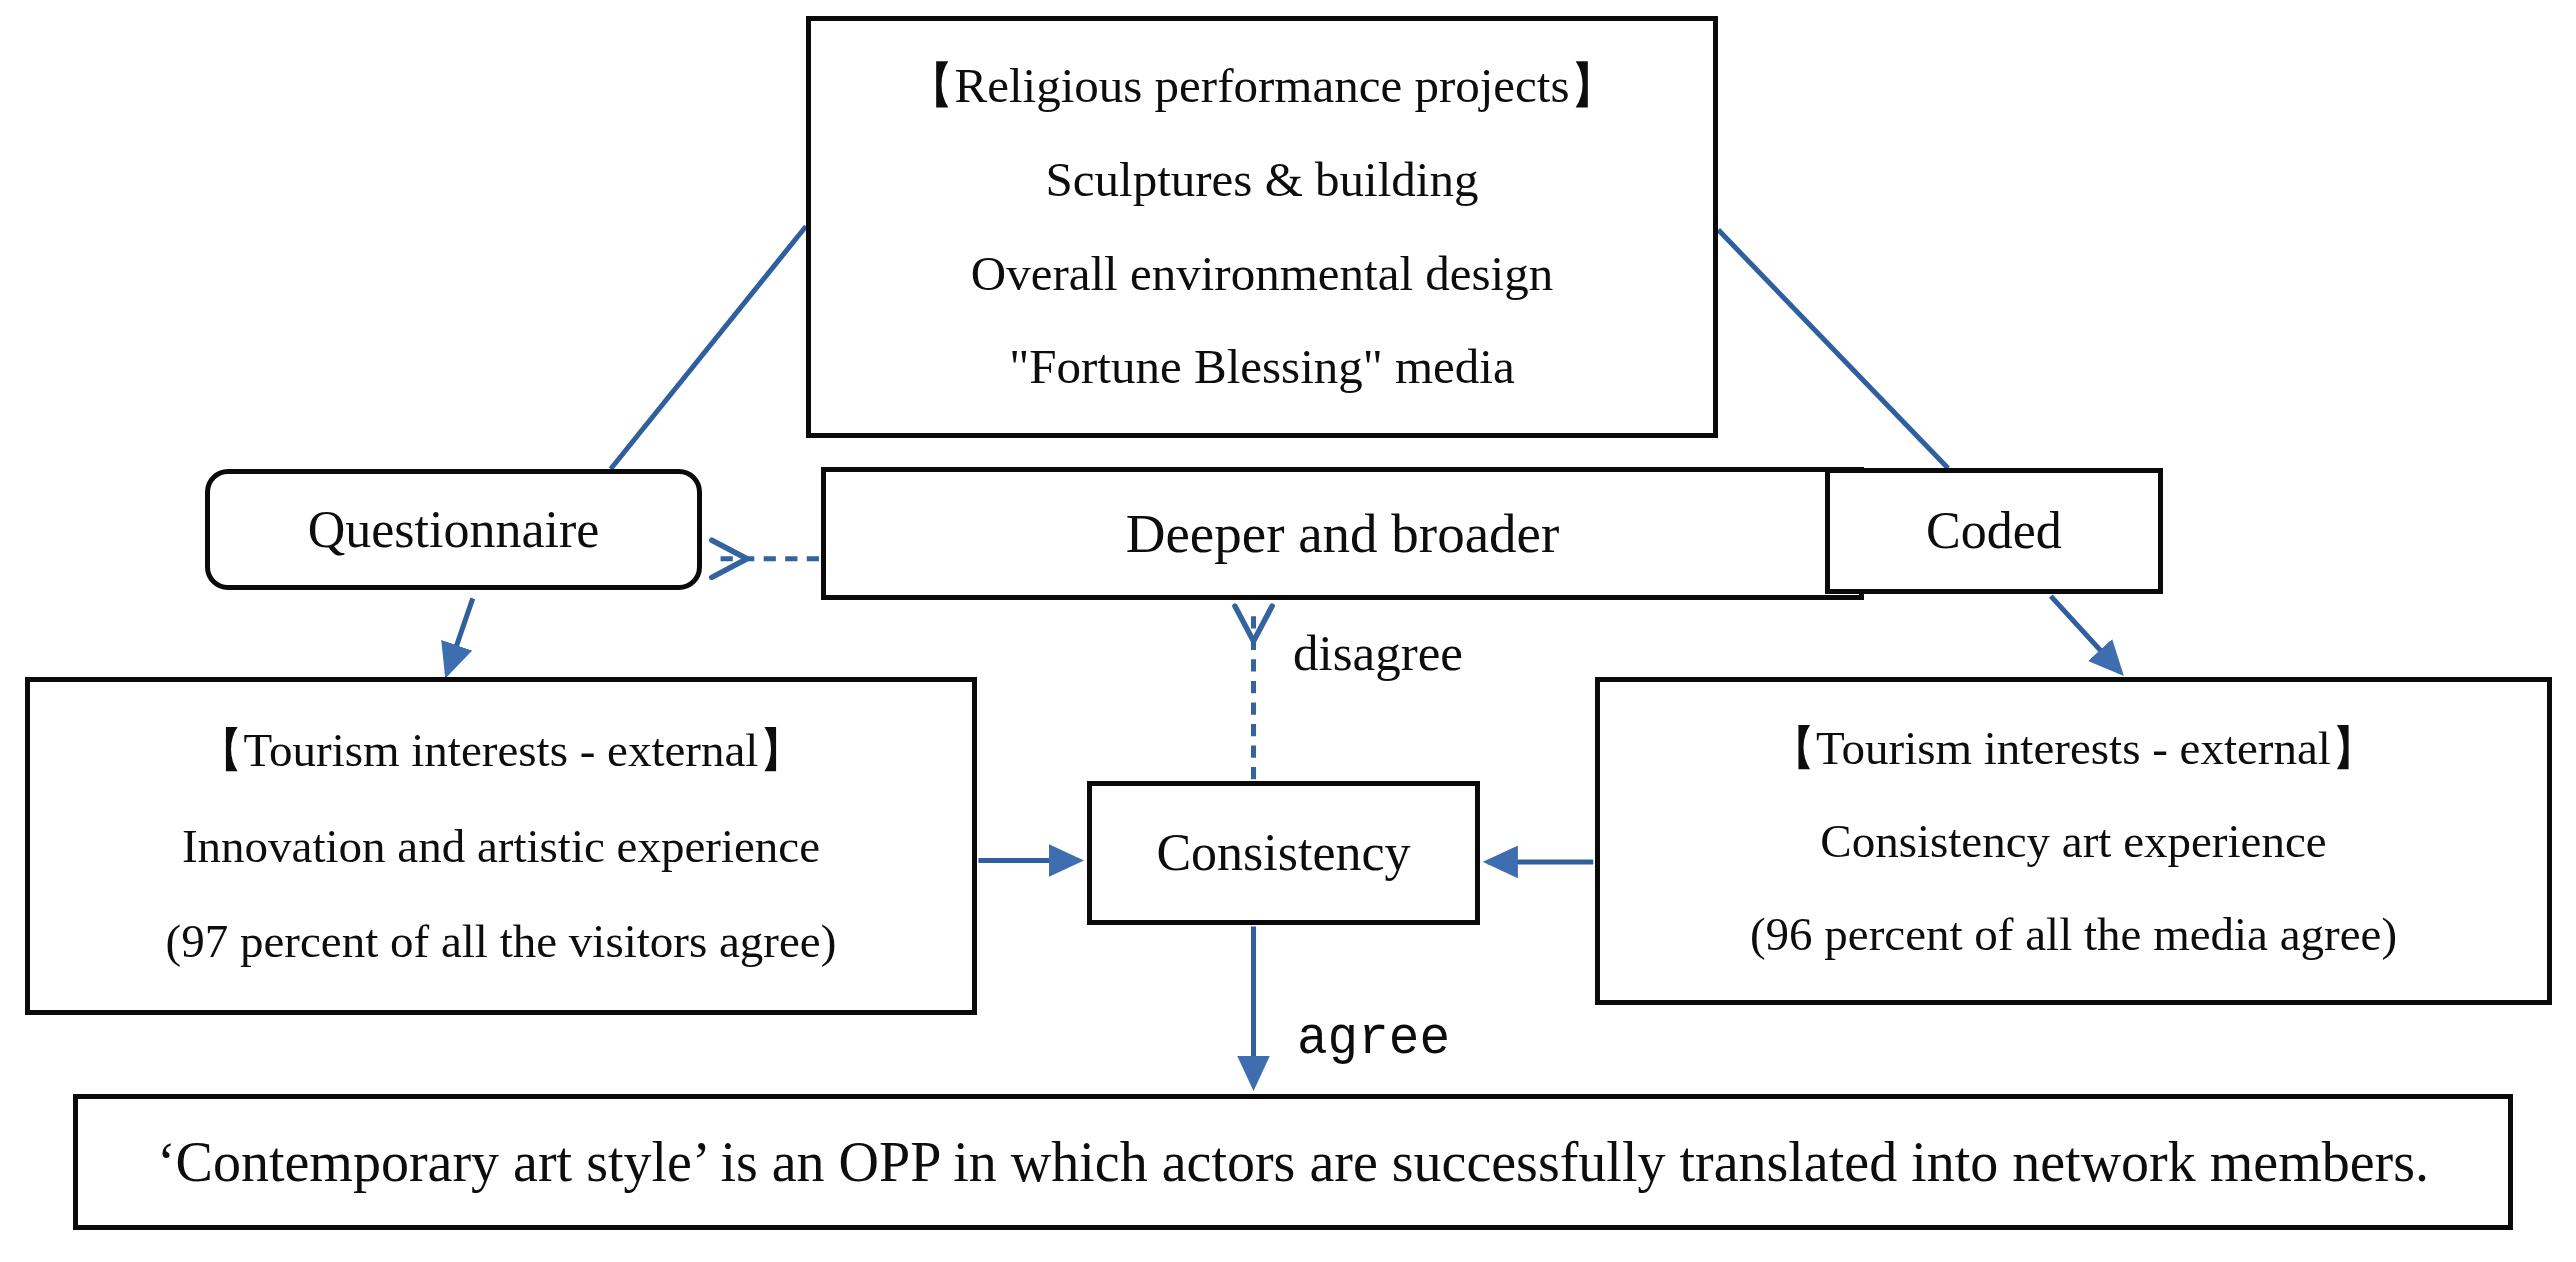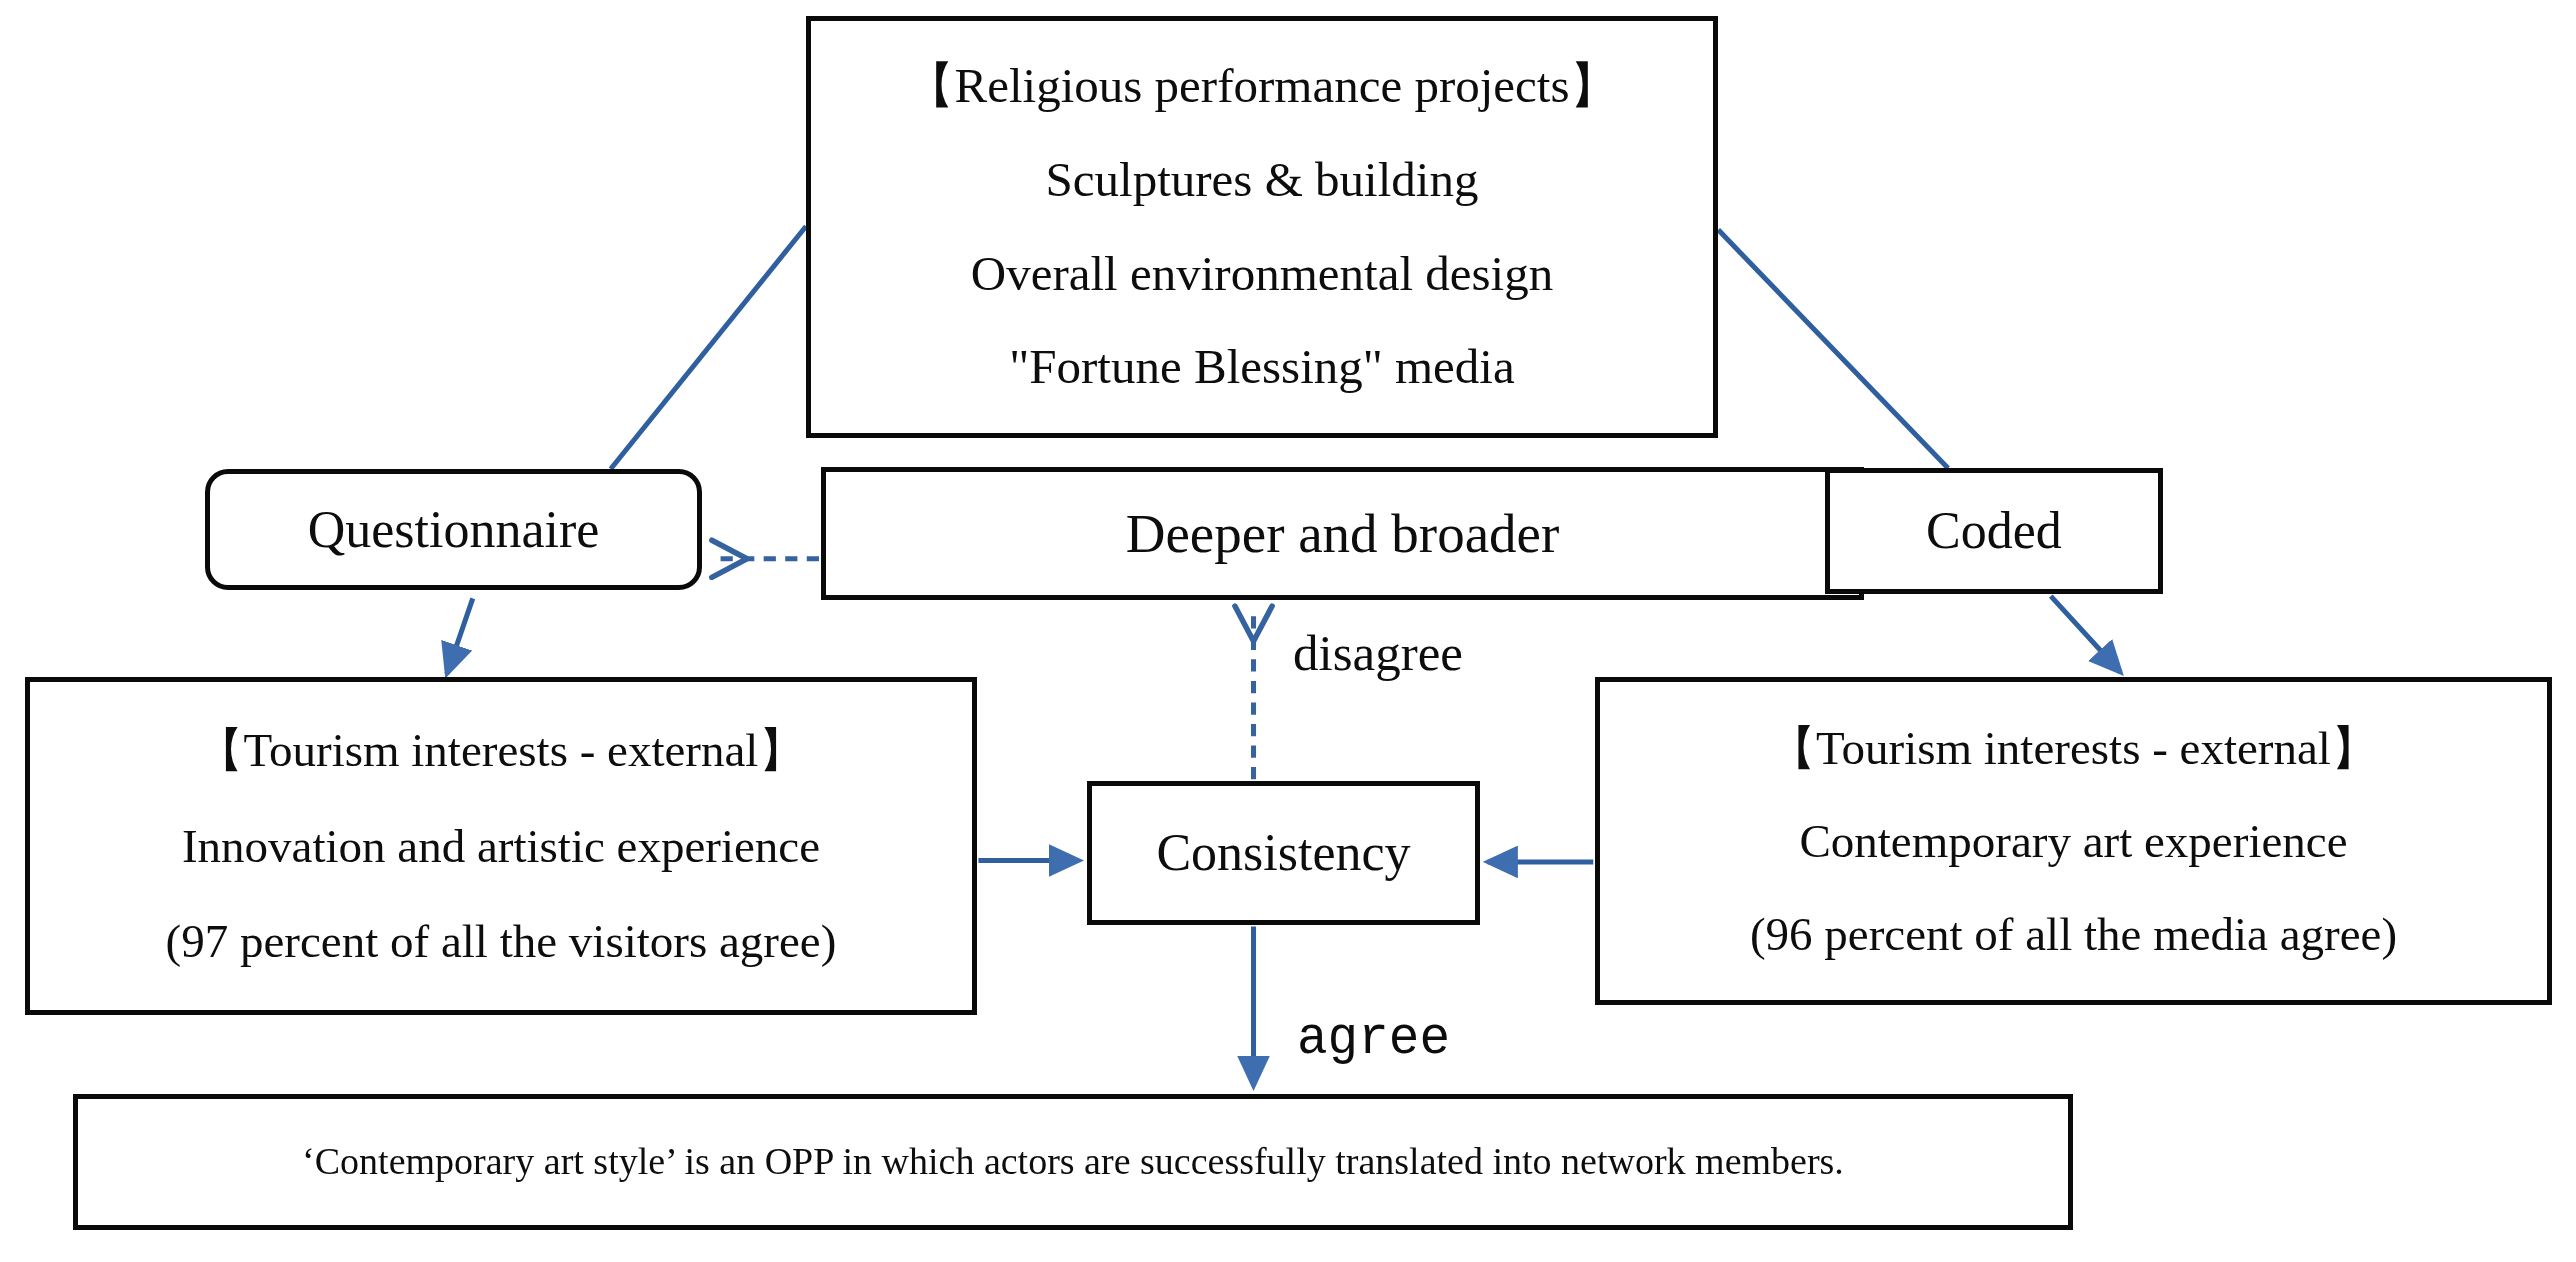--- a/index.html
+++ b/index.html
@@ -33,21 +33,21 @@
   .box .line{white-space:nowrap;}
   .bracket{font-family:"DejaVu Sans","Liberation Serif",serif;}
 
   #top-box        {left:806px; top:16px;   width:912px; height:422px; font-size:49px;}
   #questionnaire-box{left:205px; top:469px; width:497px;  height:121px; font-size:52px;border-radius:23px;}
   #deeper-box     {left:821px; top:467px;  width:1043px; height:133px; font-size:55px;}
   #coded-box      {left:1825px; top:468px;  width:338px;  height:126px; font-size:52px;}
   #tourism-left-box {left:25px;  top:677px; width:952px; height:338px; font-size:47px;}
   #tourism-right-box{left:1595px;top:677px; width:957px; height:328px; font-size:47px;}
   #consistency-box{left:1087px; top:781px; width:393px;  height:144px; font-size:52px;}
-  #conclusion-box {left:73px;  top:1094px; width:2000px; height:136px; font-size:38px;}
+  #conclusion-box {left:73px;  top:1094px; width:2440px; height:136px; font-size:56px;}
 
   .edge-label{
     position:absolute;
     font-size:51px;
     white-space:nowrap;
   }
   #label-disagree{left:1293px; top:624px;}
   #label-agree   {left:1297px; top:1011px;font-family:Liberation Mono, monospace;}
 
   #arrow-layer{position:absolute; left:0; top:0; width:2576px; height:1262px;}
@@ -101,21 +101,21 @@
 </div>
 
 <div class="box" id="tourism-left-box">
   <div class="line"><span class="bracket">【</span><span>Tourism interests - external</span><span class="bracket">】</span></div>
   <div class="line">Innovation and artistic experience</div>
   <div class="line">(97 percent of all the visitors agree)</div>
 </div>
 
 <div class="box" id="tourism-right-box">
   <div class="line"><span class="bracket">【</span><span>Tourism interests - external</span><span class="bracket">】</span></div>
-  <div class="line">Contemporary art experience</div>
+  <div class="line">Consistency art experience</div>
   <div class="line">(96 percent of all the media agree)</div>
 </div>
 
 <div class="box" id="consistency-box">
   <div class="line">Consistency</div>
 </div>
 
 <div class="box" id="conclusion-box">
   <div class="line">‘Contemporary art style’ is an OPP in which actors are successfully translated into network members.</div>
 </div>

